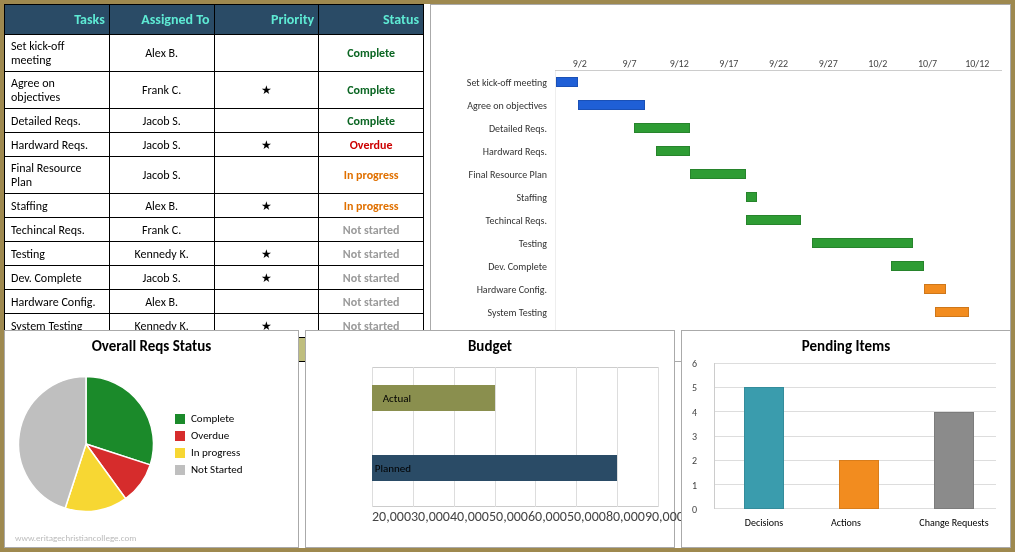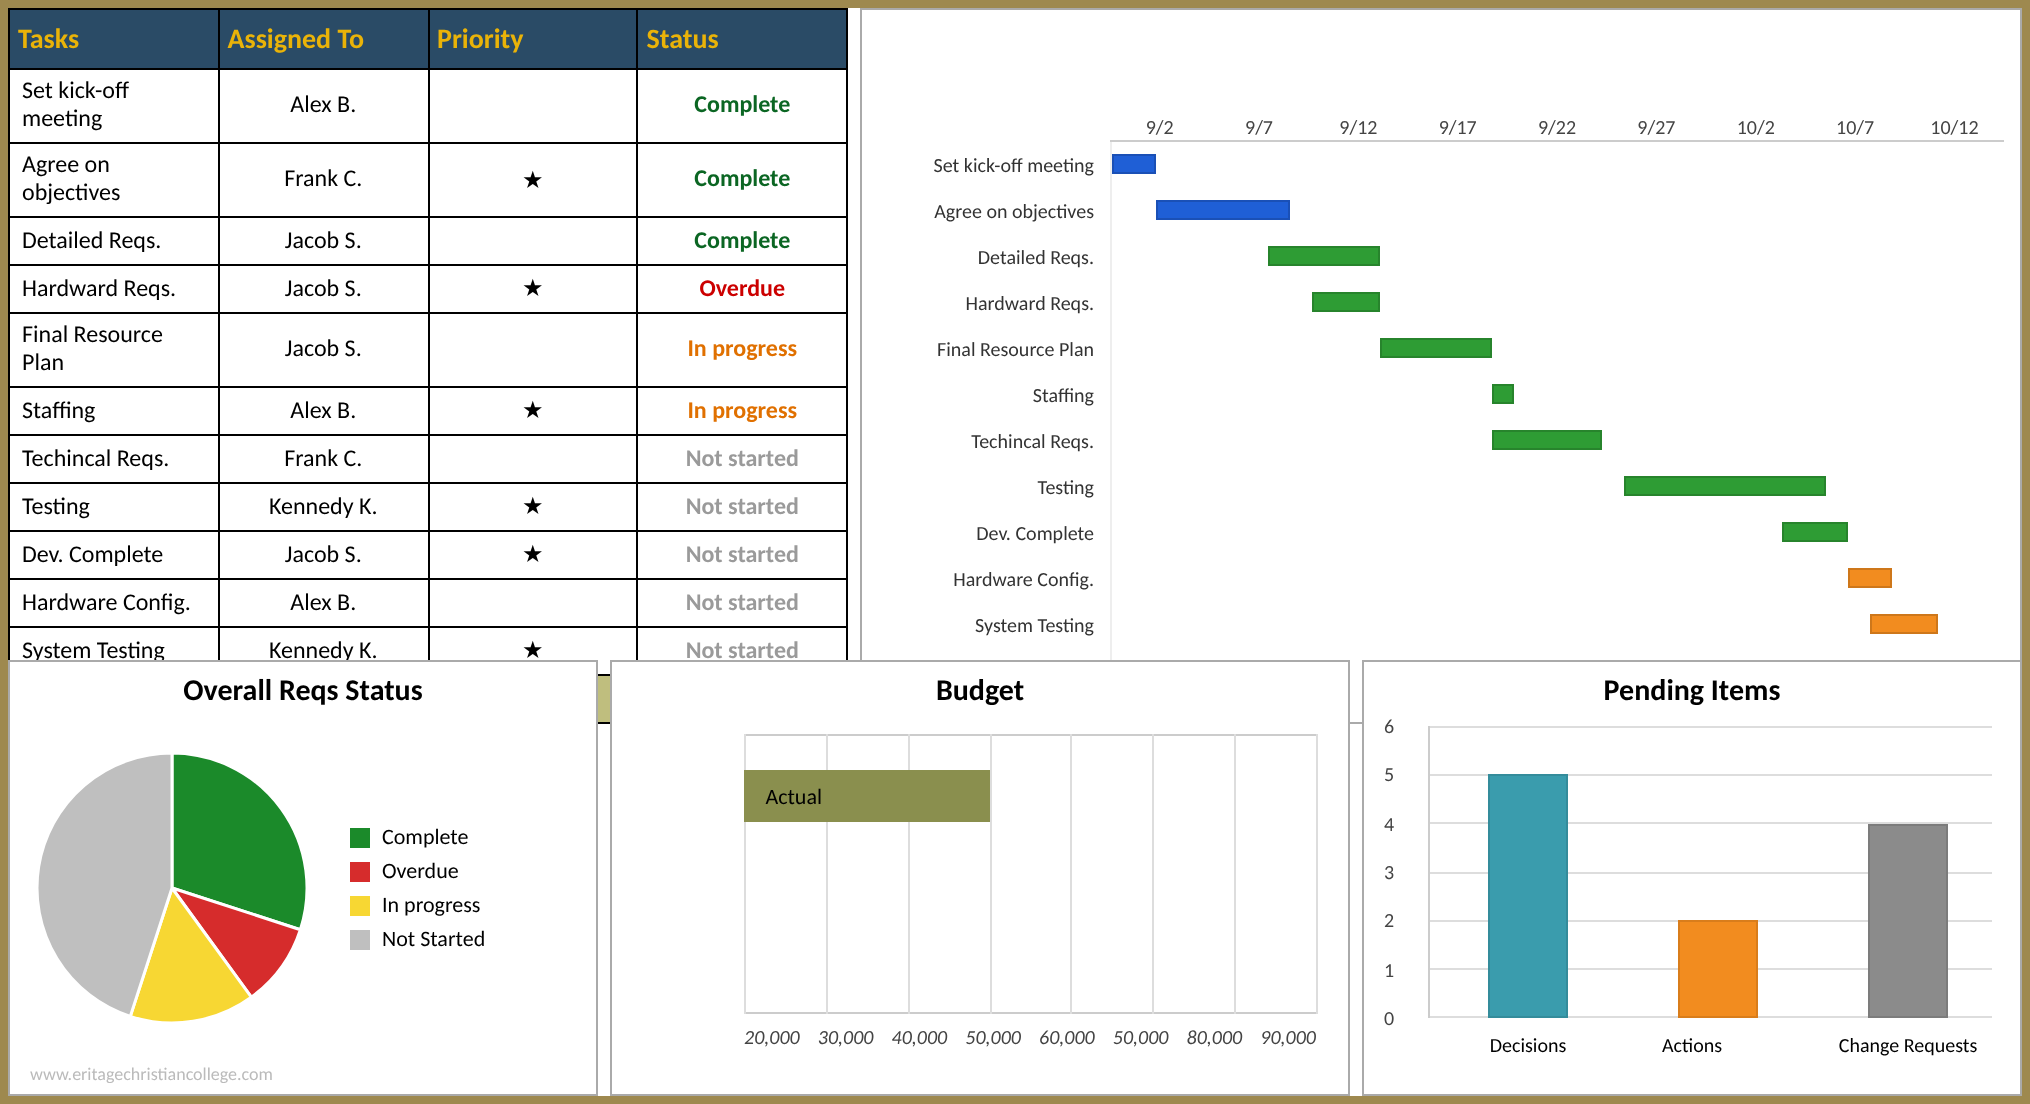--- a/index.html
+++ b/index.html
@@ -17,22 +17,22 @@
     display: grid;
     grid-template-rows: 320px 218px;
     gap: 6px;
   }
   .top-row { display: grid; grid-template-columns: 420px 1fr; gap: 6px; }
   .bottom-row { display: grid; grid-template-columns: 295px 370px 1fr; gap: 6px; }
 
   
   .task-table { border-collapse: collapse; width: 100%; table-layout: fixed; }
   .task-table th {
-    background: #2a4b66; color: #eab308; border: 1px solid #000;
-    font-weight: bold; font-size: 14px; padding: 6px 4px; text-align: left;
+    background: #2a4b66; color: #5eead4; border: 1px solid #000;
+    font-weight: bold; font-size: 14px; padding: 6px 4px; text-align: right;
   }
   .task-table td {
     border: 1px solid #000; padding: 4px 6px; text-align: center; height: 24px;
     font-size: 12px;
   }
   .task-table td.task-name { text-align: left; }
   .task-table tr.launch-row td { background: #bfbe7e; font-weight: bold; text-align: left; }
   .status-complete { color: #0b6623; font-weight: bold; }
   .status-overdue { color: #c00; font-weight: bold; }
   .status-inprogress { color: #e07000; font-weight: bold; }
@@ -63,21 +63,21 @@
   .sw { width: 10px; height: 10px; display: inline-block; margin-right: 6px; }
 
   
   .budget-chart { position: relative; height: 170px; padding: 8px 10px 20px 60px; }
   .budget-bar-row { display:flex; align-items:center; height:50px;}
   .budget-label { position:absolute; left:0; width:39px; text-align:right; font-size:11px;}
   .budget-bar { height:26px; }
   .bb-actual { background:#8a8f4e; }
   .bb-planned { background:#2a4b66; }
   .budget-axis { position:absolute; bottom:4px; left:60px; right:10px; display:flex; justify-content:space-between;}
-  .budget-axis span{ font-size:10px; color:#444;font-style:italic;}
+  .budget-axis span{ font-size:14px; color:#444;}
   .budget-grid { position:absolute; left:60px; right:10px; top:8px; bottom:22px;}
   .budget-grid .vg{position:absolute; top:0;bottom:0;border-left:1px solid #ddd;}
   .budget-grid .hg-top{position:absolute;left:0;right:0;top:0;border-top:1px solid #ccc;}
   .budget-grid .hg-bot{position:absolute;left:0;right:0;bottom:0;border-top:1px solid #ccc;}
 
   
   .pending-chart { position: relative; height: 176px; padding: 4px 8px 20px 26px; }
   .pending-grid { position:absolute; left:26px; right:8px; top:4px; bottom:26px; border-left:1px solid #ccc; border-bottom:1px solid #ccc;}
   .pending-grid .hg{position:absolute;left:0;right:0;border-top:1px solid #ddd;}
   .pending-ylab { position:absolute; left:4px; font-size:10px; transform:translateY(-50%); color:#444;}
@@ -320,20 +320,24 @@
             <div class="vg" style="left: 57.1429%;"></div>
             <div class="vg" style="left: 71.4286%;"></div>
             <div class="vg" style="left: 85.7143%;"></div>
             <div class="vg" style="left: 100%;"></div>
           </div>
         <div style="position:relative;height:100%;">
           <div class="budget-bar-row" style="margin-top:6px;">
             <span class="budget-label">Actual</span>
             <div class="budget-bar bb-actual" id="bb0" style="width: 42.8571%;"></div>
           </div>
+          <div class="budget-bar-row" style="margin-top:20px;">
+            <span class="budget-label">Planned</span>
+            <div class="budget-bar bb-planned" id="bb1" style="width: 85.7143%;"></div>
+          </div>
         </div>
         <div class="budget-axis" id="budget-axis">
             <span>20,000</span>
             <span>30,000</span>
             <span>40,000</span>
             <span>50,000</span>
             <span>60,000</span>
             <span>50,000</span>
             <span>80,000</span>
             <span>90,000</span>

